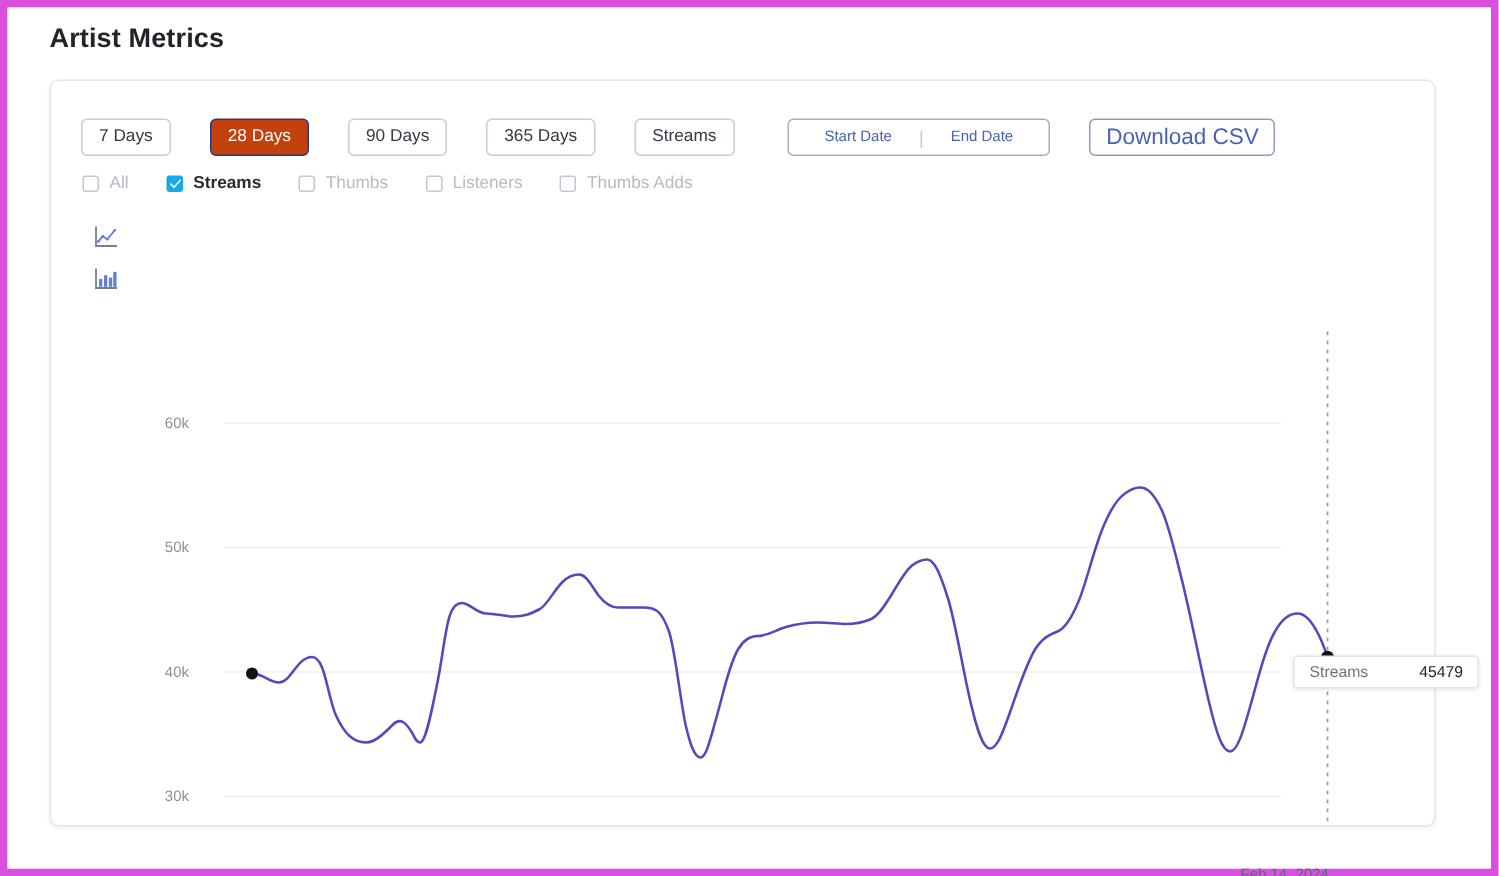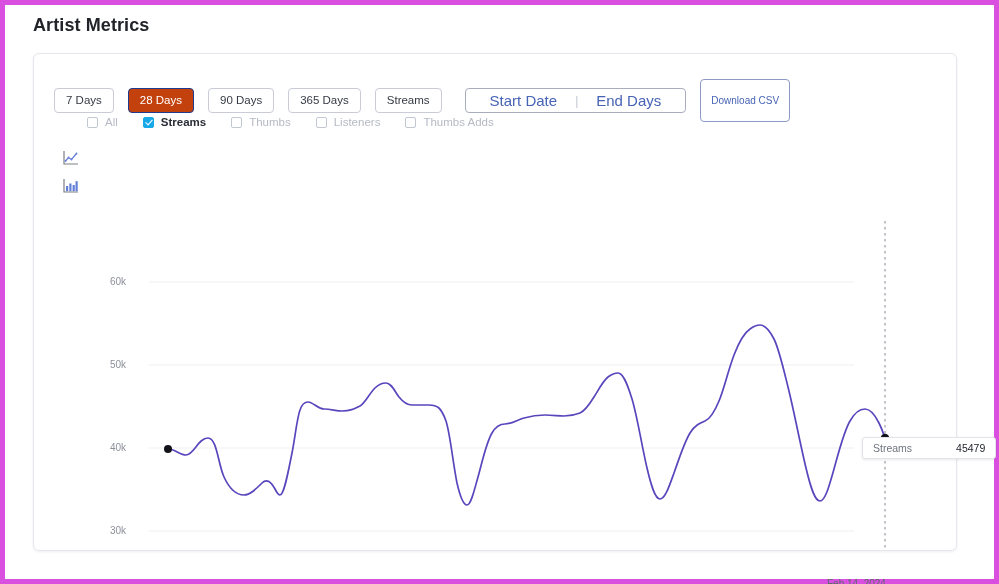--- a/index.html
+++ b/index.html
@@ -49,21 +49,21 @@
     border-radius: 6px;
     box-shadow: 0 1px 3px rgba(30,34,60,0.07);
   }
   
   .toolbar {
     position: absolute;
     left: 20px;
     top: 25px;
     display: flex;
     align-items: center;
-    gap: 4px;
+    gap: 16px;
   }
   .range-btn {
     height: 25px;
     min-width: 53px;
     padding: 0 11px;
     margin-right: 10px;
     border: 1px solid #c9ccd6;
     border-radius: 4px;
     background: #ffffff;
     color: #353943;
@@ -85,50 +85,49 @@
     margin-right: 10px;
     border: 1px solid #a9adbb;
     border-radius: 4px;
     background: #ffffff;
     display: flex;
     align-items: center;
     padding: 0 6px;
   }
   .daterange .dr-field {
     color: #4763b5;
-    font-size: 15px;
+    font-size: 10px;
     padding: 0 18px;
     cursor: pointer;
     white-space: nowrap;
   }
   .daterange .dr-sep {
     color: #c2c6d1;
     font-size: 12px;
   }
   .csv-btn {
-    height: 43px;
+    height: 25px;
     padding: 0 10px;
     border: 1px solid #8e9ac4;
     border-radius: 4px;
     background: #ffffff;
     color: #4763b5;
-    font-size: 10px;
+    font-size: 15px;
     line-height: 23px;
     cursor: pointer;
     white-space: nowrap;
     font-family: "Liberation Sans", sans-serif;
   }
   
   .checkrow {
     position: absolute;
     left: 21px;
     top: 62px;
     display: flex;
     align-items: center;
-    margin-left: 32px;
   }
   .check-item {
     display: flex;
     align-items: center;
     margin-right: 25px;
     cursor: pointer;
   }
   .cbox {
     width: 11px;
     height: 11px;
@@ -194,21 +193,21 @@
     border: 1px solid #e3e4ea;
     border-radius: 3px;
     box-shadow: 0 1px 3px rgba(30,34,60,0.10);
     display: flex;
     align-items: center;
     padding: 0 10px;
     font-size: 10.5px;
     white-space: nowrap;
   }
   .tooltip .tt-name { color: #6f737e; }
-  .tooltip .tt-val  { color: #23262e; margin-left: 44px; }
+  .tooltip .tt-val  { color: #23262e; margin-left: 34px; }
   .axis-date {
     position: absolute;
     left: 793px;
     top: 435px;
     font-size: 10px;
     color: #62666f;
     white-space: nowrap;
   }
   svg { display: block; }
   text.ylab {
@@ -230,21 +229,21 @@
       <div class="toolbar">
         <button class="range-btn">7 Days</button>
         <button class="range-btn active">28 Days</button>
         <button class="range-btn">90 Days</button>
         <button class="range-btn">365 Days</button>
         <button class="range-btn">Streams</button>
 
         <div class="daterange">
           <span class="dr-field">Start Date</span>
           <span class="dr-sep">|</span>
-          <span class="dr-field">End Days</span>
+          <span class="dr-field">End Date</span>
         </div>
 
         <button class="csv-btn">Download CSV</button>
       </div>
 
       <div class="checkrow">
         <label class="check-item">
           <span class="cbox"></span>
           <span class="check-label">All</span>
         </label>

